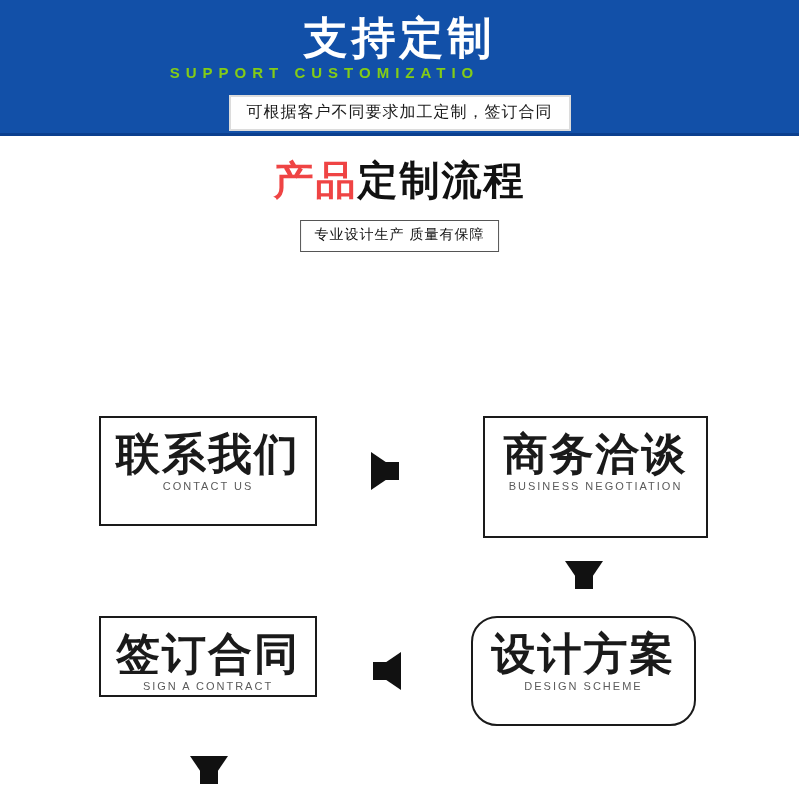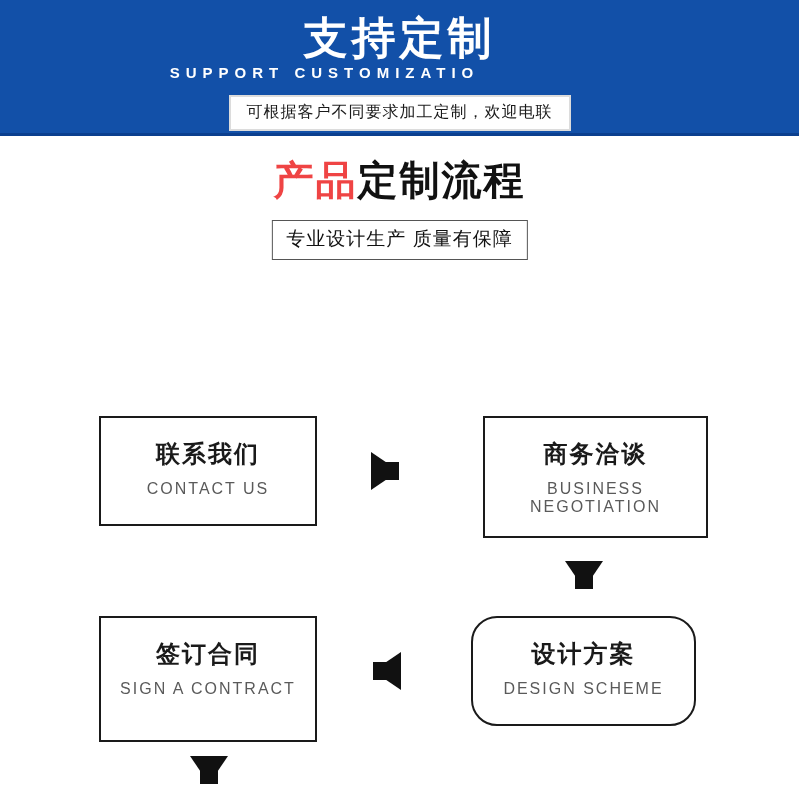--- a/index.html
+++ b/index.html
@@ -41,21 +41,21 @@
     color: #ffffff;
     letter-spacing: 4px;
     line-height: 52px;
   }
   .header-sub {
     position: absolute;
     top: 64px;
     left: 0;
     width: 649px;
     font-size: 15px;
-    color: #ffffff;
+    color: #84cc16;
     letter-spacing: 6px;
     font-weight: bold;
   }
   .header-badge {
     position: absolute;
     top: 95px;
     left: 50%;
     transform: translateX(-50%);
     background: #ffffff;
     border: 2px solid #dcdcdc;
@@ -88,54 +88,54 @@
   }
   .section-title .accent {
     color: #ef4444;
   }
   .section-sub {
     position: absolute;
     top: 84px;
     left: 50%;
     transform: translateX(-50%);
     border: 1px solid #555555;
-    font-size: 19px;
+    font-size: 14px;
     color: #111111;
     padding: 5px 14px 7px 14px;
     letter-spacing: 1px;
     white-space: nowrap;
   }
 
   
   .flow-box {
     position: absolute;
     border: 2px solid #1a1a1a;
     box-sizing: border-box;
     background: #ffffff;
     text-align: center;
   }
   .flow-cn {
-    font-size: 24px;
+    font-size: 44px;
     font-weight: bold;
     color: #1a1a1a;
     letter-spacing: 2px;
     line-height: 40px;
     margin-top: 16px;
   }
   .flow-en {
-    font-size: 16px;
+    font-size: 11px;
     color: #5a5a5a;
     letter-spacing: 2px;
     margin-top: 6px;
   }
 
   #box-contact  { left: 99px;  top: 280px; width: 218px; height: 110px; }
   #box-business { left: 483px; top: 280px; width: 225px; height: 122px; }
   #box-design   { left: 471px; top: 480px; width: 225px; height: 110px; border-radius: 26px; }
-  #box-sign     { left: 99px;  top: 480px; width: 218px; height: 126px; }
+  #box-sign     { left: 99px;  top: 480px; width: 218px; height: 81px; }
 
   
   .arrow { position: absolute; }
   .arrow-right {
     width: 0; height: 0;
     border-top: 19px solid transparent;
     border-bottom: 19px solid transparent;
     border-left: 28px solid #111111;
   }
   .arrow-right .tail {
@@ -175,21 +175,21 @@
   #arrow-4 { left: 190px; top: 620px; }
 </style>
 </head>
 <body>
 
 <div class="page">
 
   <div class="header">
     <div class="header-title">支持定制</div>
     <div class="header-sub">SUPPORT CUSTOMIZATIO</div>
-    <div class="header-badge">可根据客户不同要求加工定制，欢迎电联</div>
+    <div class="header-badge">可根据客户不同要求加工定制，签订合同</div>
   </div>
 
   <div class="body-wrap">
 
     <div class="section-title">
       <span class="accent">产品</span><span>定制流程</span>
     </div>
 
     <div class="section-sub">专业设计生产 质量有保障</div>
 

